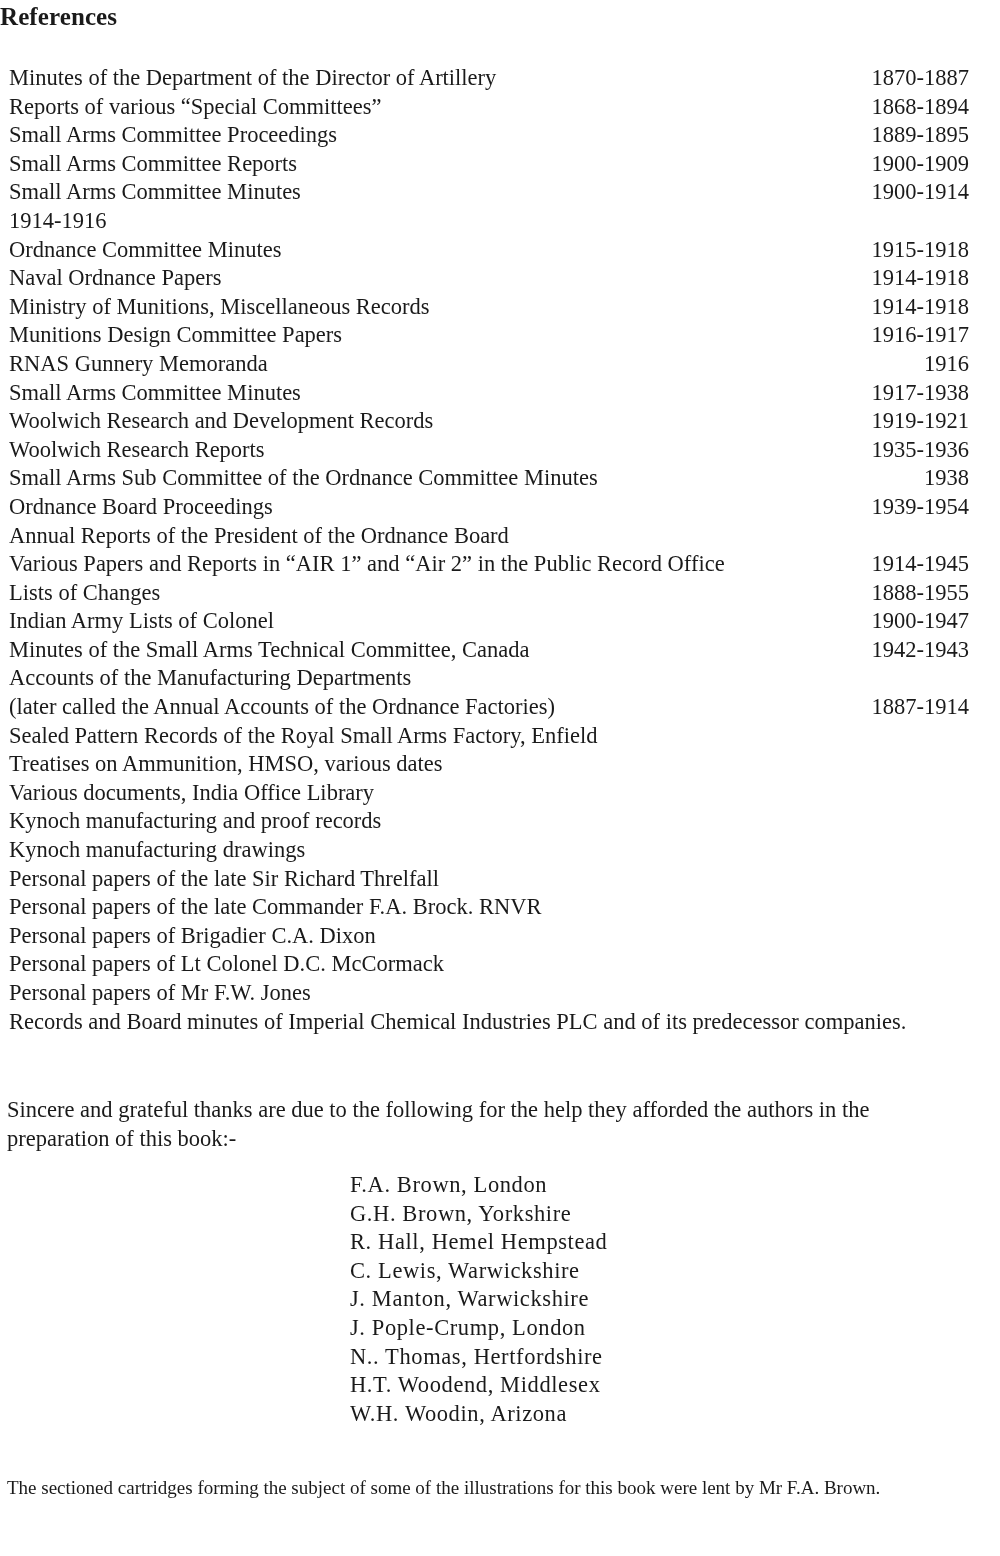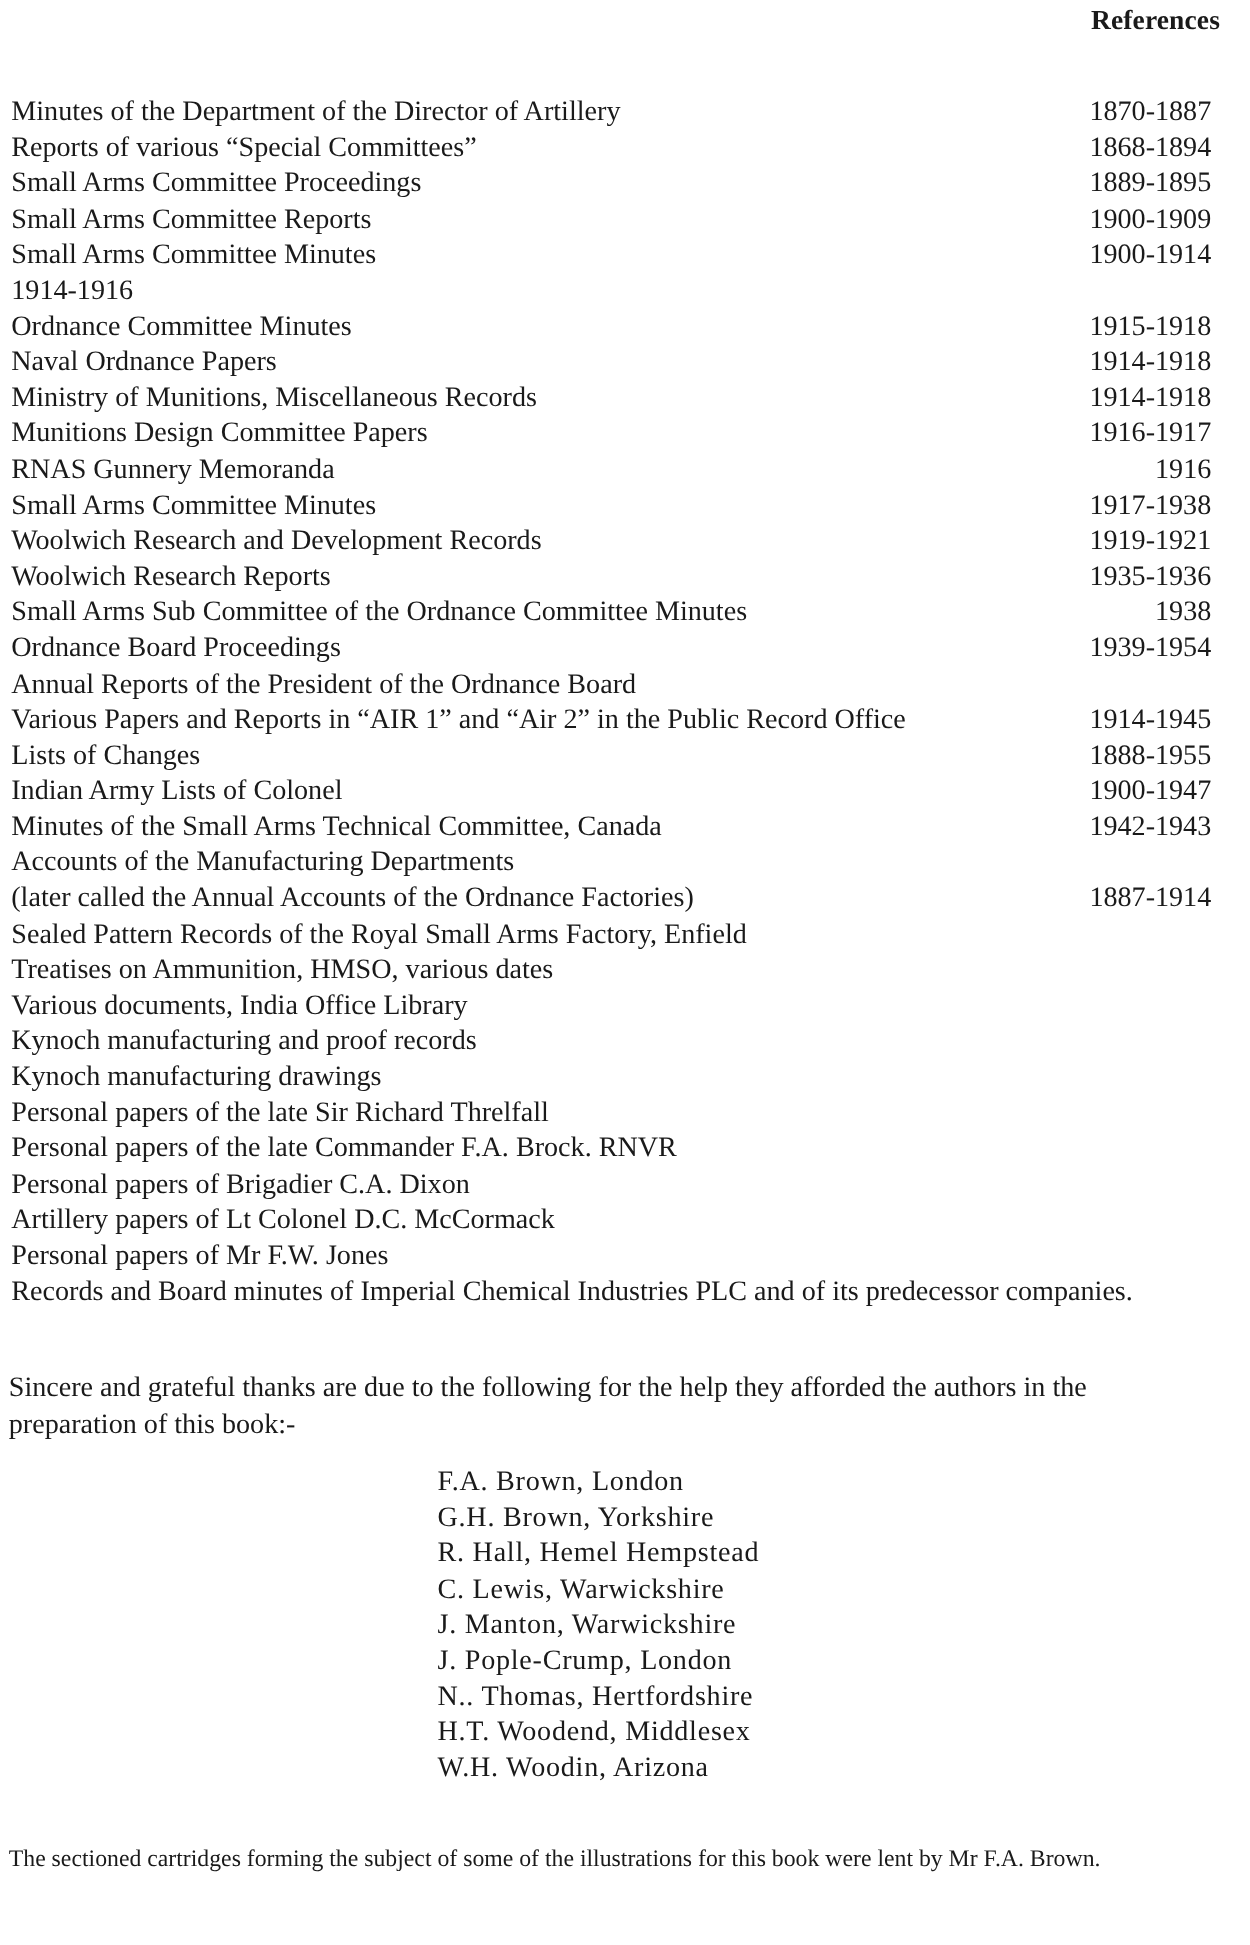--- a/index.html
+++ b/index.html
@@ -9,28 +9,28 @@
     position: relative;
     overflow: hidden;
     font-family: "Liberation Serif", "DejaVu Serif", serif;
     color: #1a1a1a;
   }
   .title {
     position: absolute;
     top: 3px;
     left: 0;
     width: 976px;
-    text-align: right;
-    font-size: 22px;
+    text-align: left;
+    font-size: 25px;
     font-weight: bold;
     letter-spacing: 0.1px;
   }
   .ref-list {
     position: absolute;
-    top: 75px;
+    top: 64px;
     left: 9px;
     width: 960px;
   }
   .ref-row {
     display: flex;
     justify-content: space-between;
     height: 28.6px;
     line-height: 28.6px;
     font-size: 22.5px;
     white-space: nowrap;
@@ -188,21 +188,21 @@
     </div>
   <div class="ref-row">
       <span class="label">Personal papers of the late Commander F.A. Brock. RNVR</span>
       <span class="years"></span>
     </div>
   <div class="ref-row">
       <span class="label">Personal papers of Brigadier C.A. Dixon</span>
       <span class="years"></span>
     </div>
   <div class="ref-row">
-      <span class="label">Artillery papers of Lt Colonel D.C. McCormack</span>
+      <span class="label">Personal papers of Lt Colonel D.C. McCormack</span>
       <span class="years"></span>
     </div>
   <div class="ref-row">
       <span class="label">Personal papers of Mr F.W. Jones</span>
       <span class="years"></span>
     </div>
   <div class="ref-row wrap">
       <span class="label">Records and Board minutes of Imperial Chemical Industries PLC and of its predecessor companies.</span>
       <span class="years"></span>
     </div>

